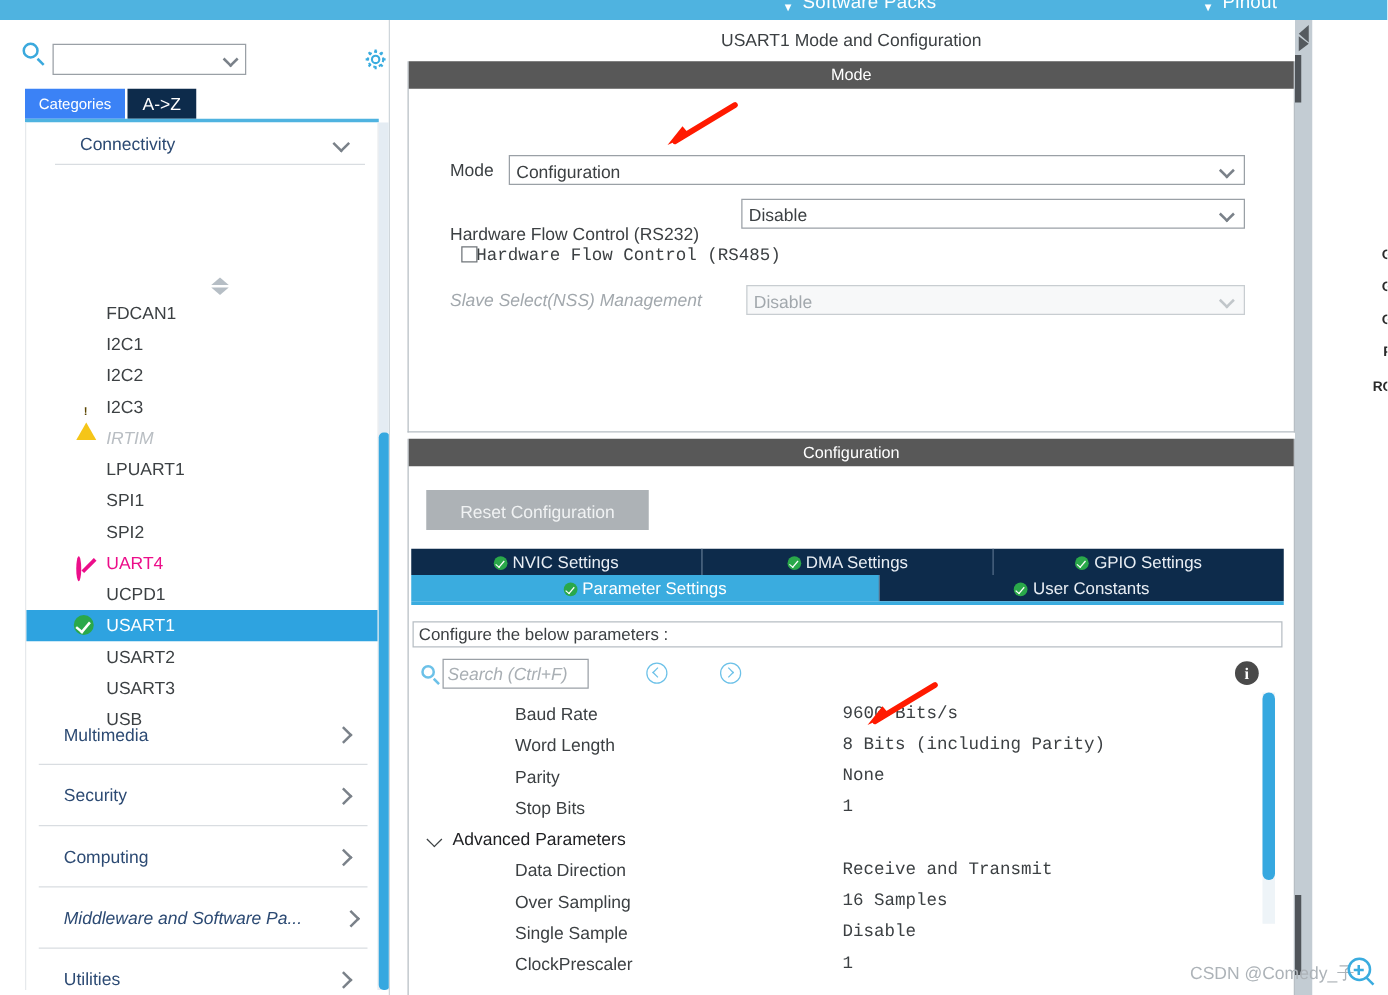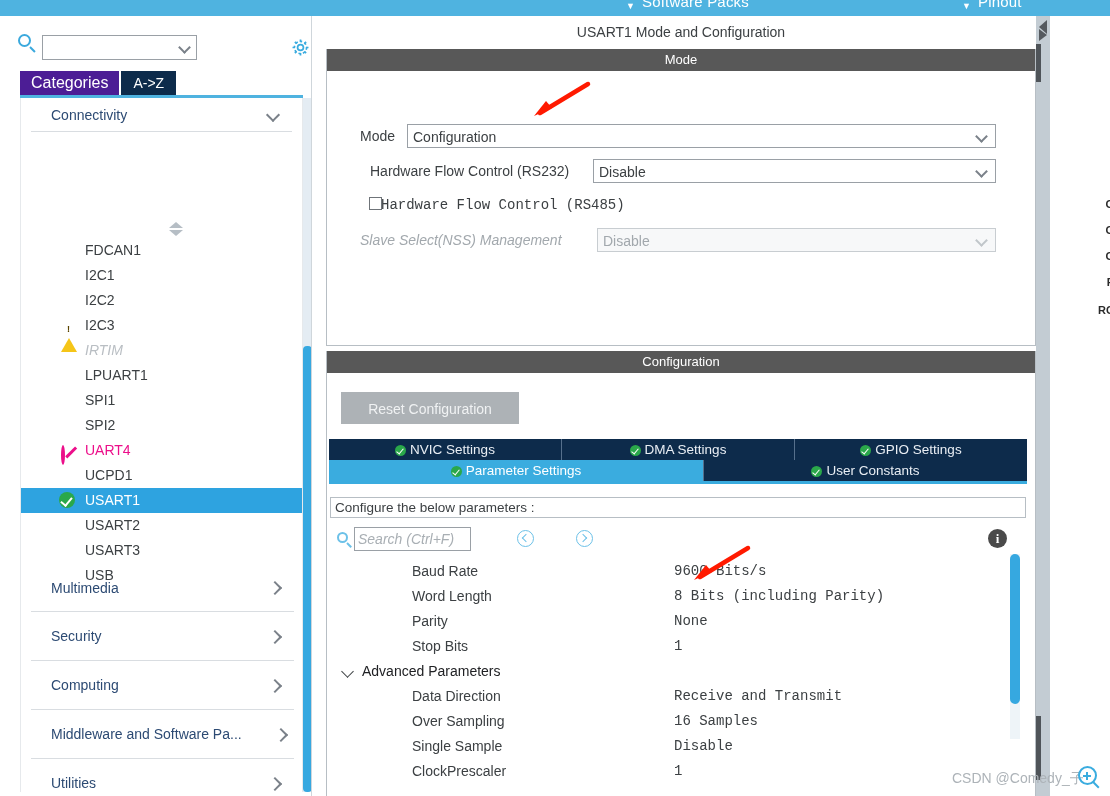--- a/index.html
+++ b/index.html
@@ -59,37 +59,38 @@
     transform: rotate(-45deg);
   }
   .gear {
     position: absolute; left: 291px; top: 22px; width: 19px; height: 19px;
   }
   .gear svg { display:block; }
 
   .tabs-row { position: absolute; left: 20px; top: 55px; height: 24px; }
   .cat-tab {
     display: inline-block; height: 24px; line-height: 24px;
-    padding: 0 11px; font-size: 16px; color: #ffffff;
-    background: #4c1d95; vertical-align: top;
+    padding: 0 11px; font-size: 12px; color: #ffffff;
+    background: #3b82f6; vertical-align: top;
   }
   .az-tab {
     display: inline-block; height: 24px; line-height: 24px;
     padding: 0 12px; font-size: 14px; color: #ffffff;
     background: #0d2b4b; vertical-align: top; margin-left: 2px;
   }
   .tabs-underline {
     position: absolute; left: 20px; top: 79px; width: 283px; height: 3px;
     background: #4fb3e0;
   }
 
   .list-area {
     position: absolute; left: 20px; top: 82px; width: 283px; height: 694px;
     background: #ffffff; border-left: 1px solid #e6e9ec; border-right: 1px solid #e6e9ec;
     overflow: hidden;
+    padding-left: 13px;
   }
   .cat-header {
     position: relative; height: 34px; line-height: 34px;
     padding-left: 20px; font-size: 14px; color: #2c4a73;
     border-bottom: 1px solid #d9dde1; margin: 0 10px 0 10px;
   }
   .cat-header .chev-d {
     position: absolute; right: 14px; top: 12px; width: 10px; height: 10px;
     border-left: 2px solid #7a8189; border-bottom: 2px solid #7a8189;
     transform: rotate(-45deg);
@@ -452,21 +453,21 @@
       <div class="bottom-cats">
         <div class="cat-header" style="height:48px;line-height:48px;">
           <span>Multimedia</span>
           <span class="chev-r" style="top:19px;"></span></div>
         <div class="cat-header" style="height:49px;line-height:49px;">
           <span>Security</span>
           <span class="chev-r" style="top:20px;"></span></div>
         <div class="cat-header" style="height:49px;line-height:49px;">
           <span>Computing</span>
           <span class="chev-r" style="top:20px;"></span></div>
-        <div class="cat-header" style="height:49px;line-height:49px;">
+        <div class="cat-header" style="height:49px;line-height:49px;font-style:italic;">
           <span>Middleware and Software Pa...</span>
           <span class="chev-r" style="top:20px;right:8px;"></span></div>
         <div class="cat-header" style="height:49px;line-height:49px;">
           <span>Utilities</span>
           <span class="chev-r" style="top:20px;"></span></div>
       </div>
     </div>
 
     <div class="lp-scroll-track"></div>
     <div class="lp-scroll-thumb"></div>
@@ -483,21 +484,21 @@
 
         <div class="fld-row" style="left:0;top:53px;">
           <span class="fld-label" style="left:33px;">Mode</span>
           <div class="sel" style="left:80px;top:0;width:589px;">
             <span class="txt">Configuration</span>
             <span class="cv"></span>
           </div>
         </div>
 
         <div class="fld-row" style="left:0;top:88px;">
-          <span class="fld-label" style="left:43px;">Hardware Flow Control (RS232)</span>
+          <span class="fld-label" style="left:33px;margin-top:16px;">Hardware Flow Control (RS232)</span>
           <div class="sel" style="left:266px;top:0;width:403px;">
             <span class="txt">Disable</span>
             <span class="cv"></span>
           </div>
         </div>
 
         <div class="fld-row" style="left:0;top:122px;">
           <span class="cbx" style="left:42px;top:4px;"></span>
           <span class="fld-label" style="left:54px;font-family:Liberation Mono, monospace;">Hardware Flow Control (RS485)</span>
         </div>

